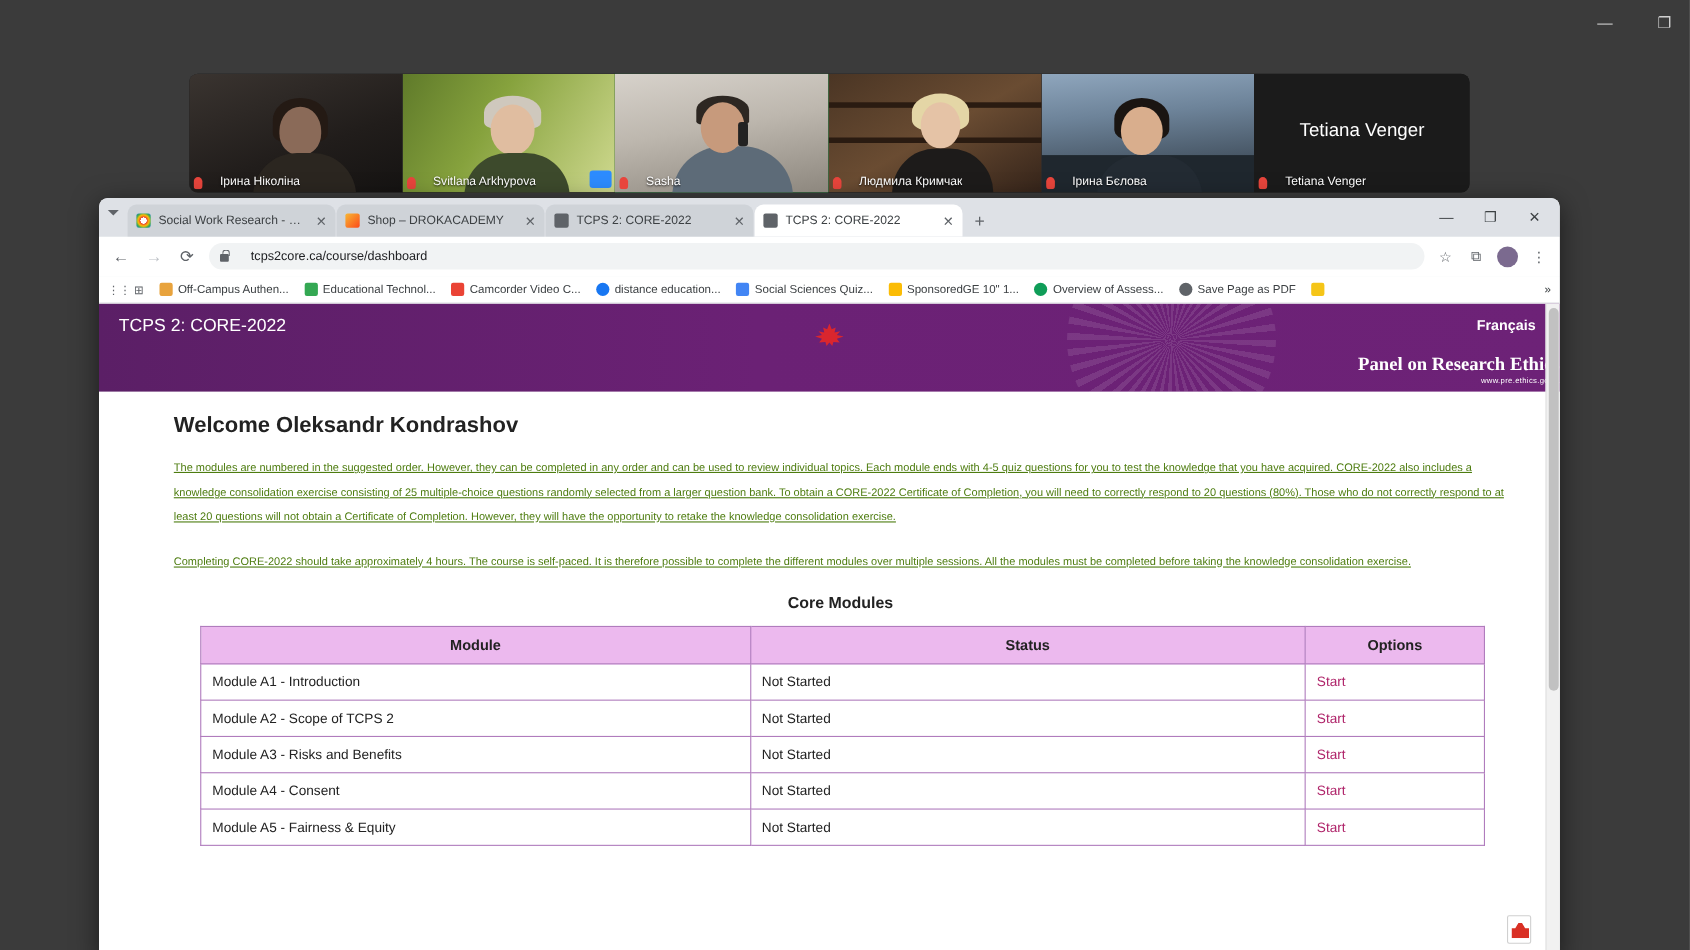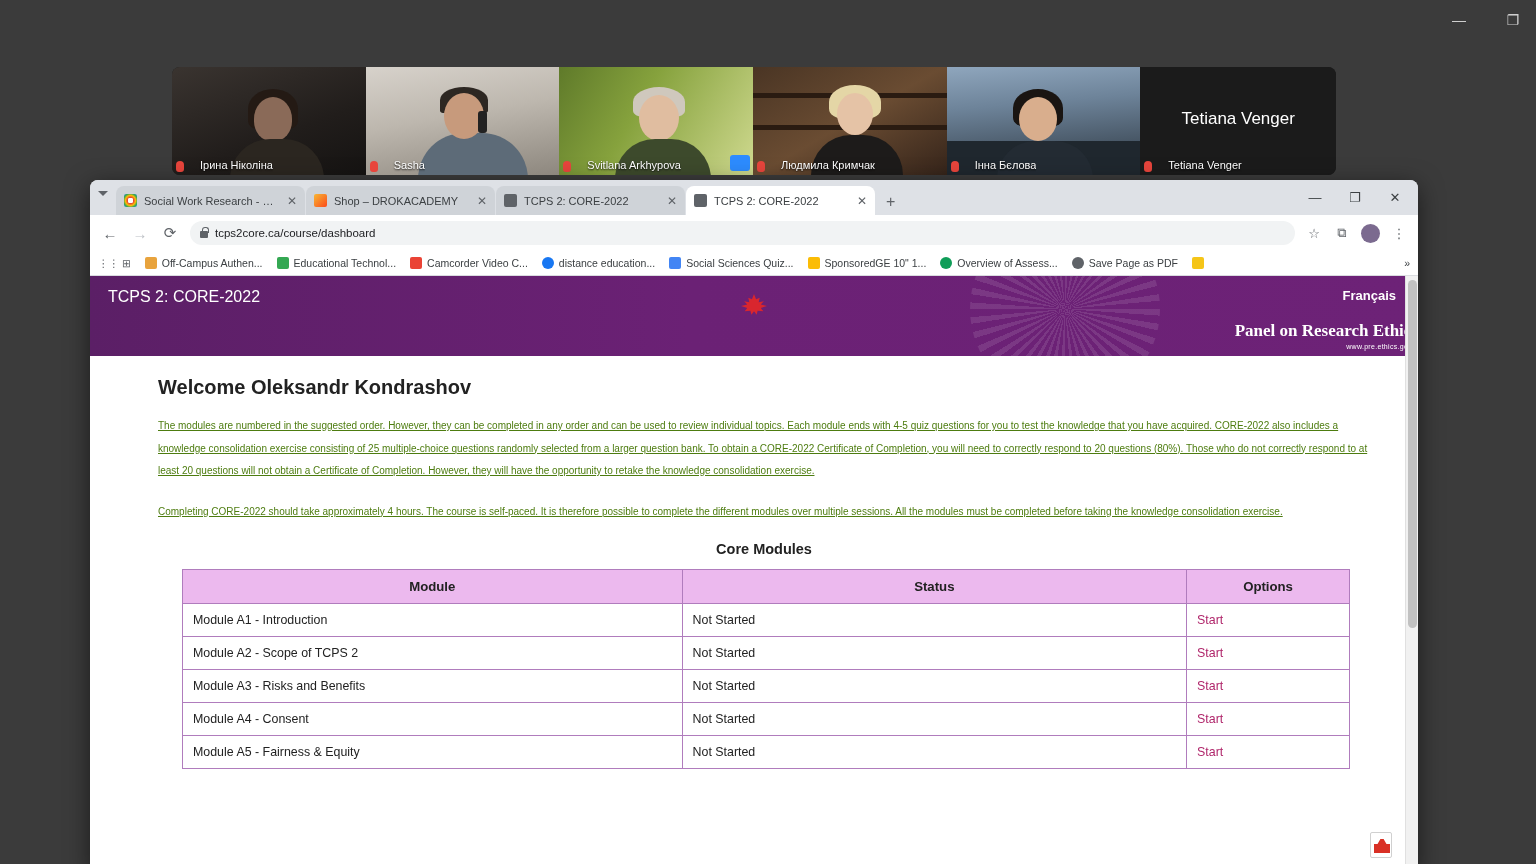--- a/index.html
+++ b/index.html
@@ -120,21 +120,21 @@
   .newtab { font-size: 16px; color: #5f6368; padding: 0 10px 4px 10px; }
 
   .toolbar {
     height: 36px; background: #fff; display: flex; align-items: center;
     gap: 10px; padding: 0 10px;
   }
   .navbtn { width: 20px; text-align: center; color: #5f6368; font-size: 15px; }
   .navbtn.disabled { color: #bdc1c6; }
   .omnibox {
     flex: 1 1 auto; height: 24px; background: #f1f3f4; border-radius: 12px;
-    display: flex; align-items: center; gap: 7px; padding: 0 10px;
+    display: flex; align-items: center; gap: 20px; padding: 0 10px;
     font-size: 11.5px; color: #202124;
   }
   .lock {
     width: 8px; height: 7px; background: #5f6368; border-radius: 1px;
     position: relative; flex: 0 0 auto; margin-top: 2px;
   }
   .lock::before {
     content: ""; position: absolute; left: 1.5px; top: -4px; width: 5px; height: 5px;
     border: 1.4px solid #5f6368; border-bottom: none; border-radius: 3px 3px 0 0;
   }
@@ -229,43 +229,43 @@
         <div class="avatar-blob hair"></div>
         <div class="avatar-blob head"></div>
         <div class="body"></div>
       </div>
       <div class="name">
         <span class="mic"></span>
         <span>Ірина Ніколіна</span>
       </div>
     </div>
 
+    <div class="tile t3">
+      <div class="bg">
+        <div class="avatar-blob hair"></div>
+        <div class="avatar-blob head"></div>
+        <div class="body"></div>
+        <div class="badge"></div>
+      </div>
+      <div class="name">
+        <span class="mic"></span>
+        <span>Svitlana Arkhypova</span>
+      </div>
+    </div>
+
     <div class="tile t2 active">
       <div class="bg">
         <div class="body"></div>
         <div class="avatar-blob hair"></div>
         <div class="avatar-blob head"></div>
         <div class="phone"></div>
       </div>
       <div class="name">
         <span class="mic"></span>
         <span>Sasha</span>
-      </div>
-    </div>
-
-    <div class="tile t3">
-      <div class="bg">
-        <div class="avatar-blob hair"></div>
-        <div class="avatar-blob head"></div>
-        <div class="body"></div>
-        <div class="badge"></div>
-      </div>
-      <div class="name">
-        <span class="mic"></span>
-        <span>Svitlana Arkhypova</span>
       </div>
     </div>
 
     <div class="tile t4">
       <div class="bg">
         <div class="shelf" style="top:26px"></div>
         <div class="shelf" style="top:58px"></div>
         <div class="avatar-blob hair"></div>
         <div class="avatar-blob head"></div>
         <div class="body"></div>
@@ -278,21 +278,21 @@
 
     <div class="tile t5">
       <div class="bg">
         <div class="city"></div>
         <div class="avatar-blob hair"></div>
         <div class="avatar-blob head"></div>
         <div class="body"></div>
       </div>
       <div class="name">
         <span class="mic"></span>
-        <span>Інна Бєлова</span>
+        <span>Ірина Бєлова</span>
       </div>
     </div>
 
     <div class="tile t6">
       <div class="big-name">Tetiana Venger</div>
       <div class="name">
         <span class="mic"></span>
         <span>Tetiana Venger</span>
       </div>
     </div>

